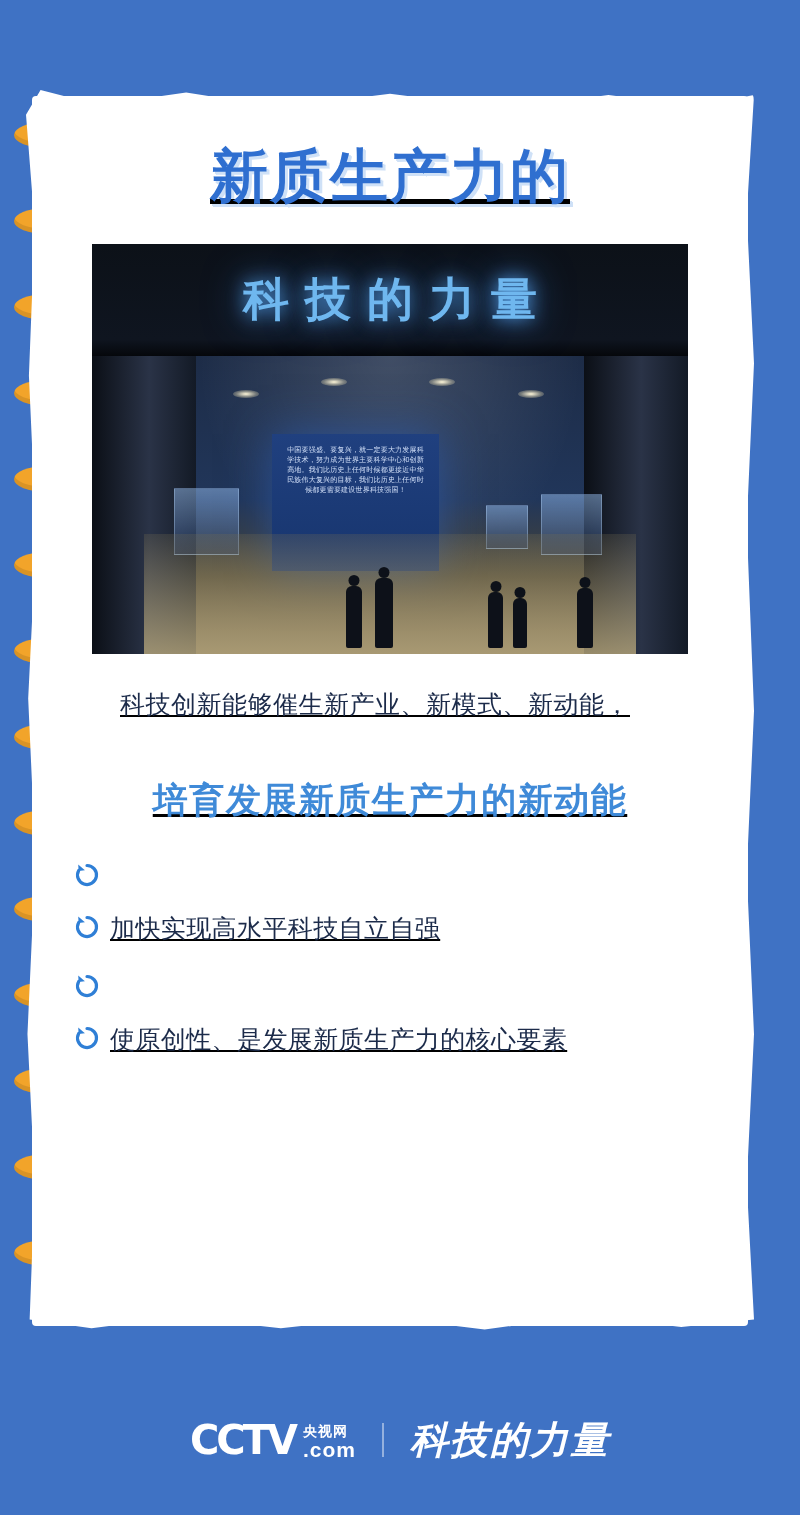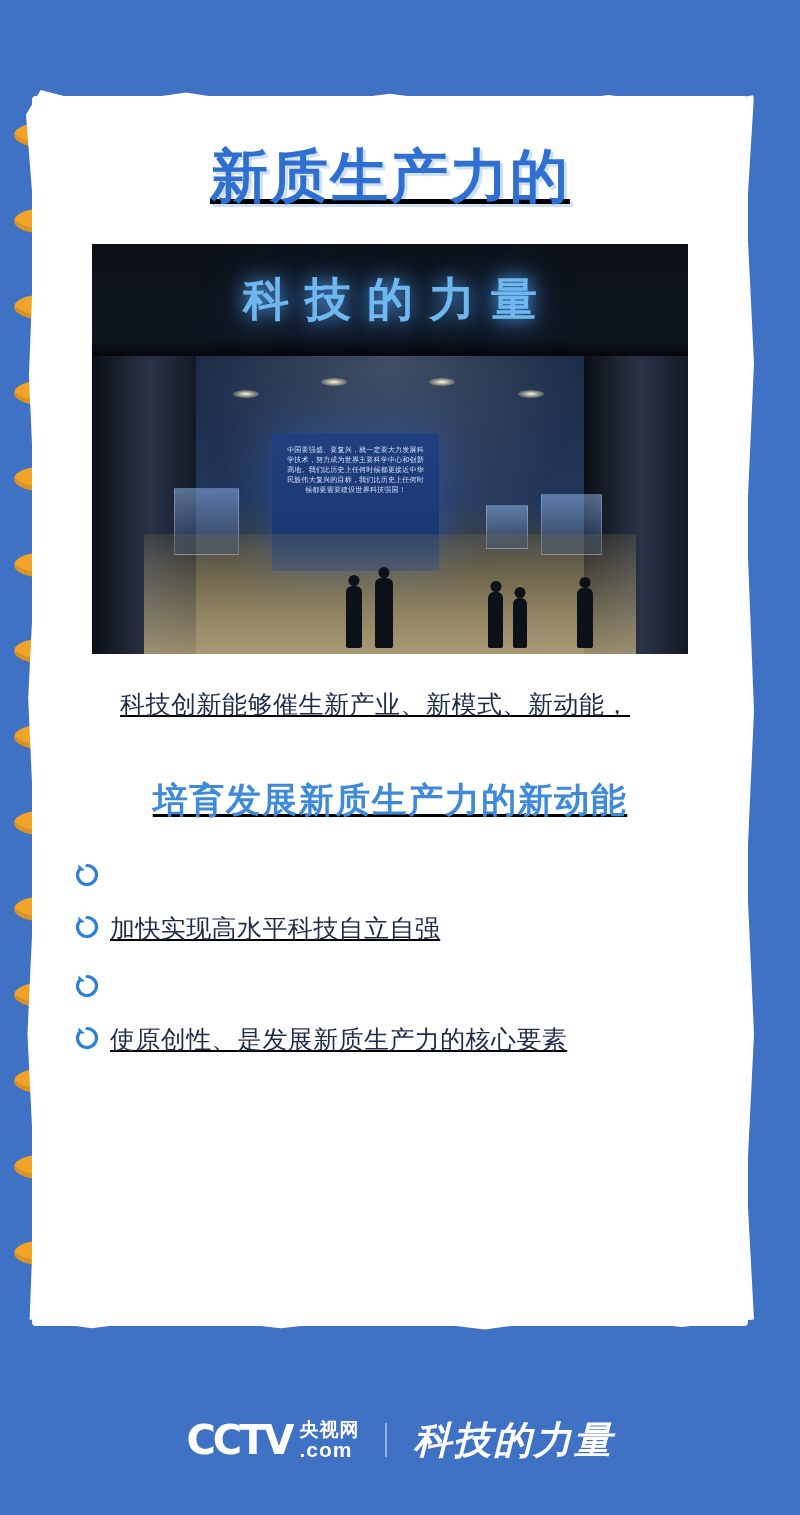--- a/index.html
+++ b/index.html
@@ -289,21 +289,21 @@
     font-weight: bold;
     font-size: 40px;
     letter-spacing: -3px;
     line-height: 1;
   }
   #cctv-cn {
     margin-left: 8px;
     line-height: 1.02;
   }
   #cctv-cn-top {
-    font-size: 19px;
+    font-size: 14px;
     font-weight: bold;
     letter-spacing: 1px;
     display: block;
   }
   #cctv-cn-bottom {
     font-size: 21px;
     font-weight: bold;
     letter-spacing: 1px;
     display: block;
   }

